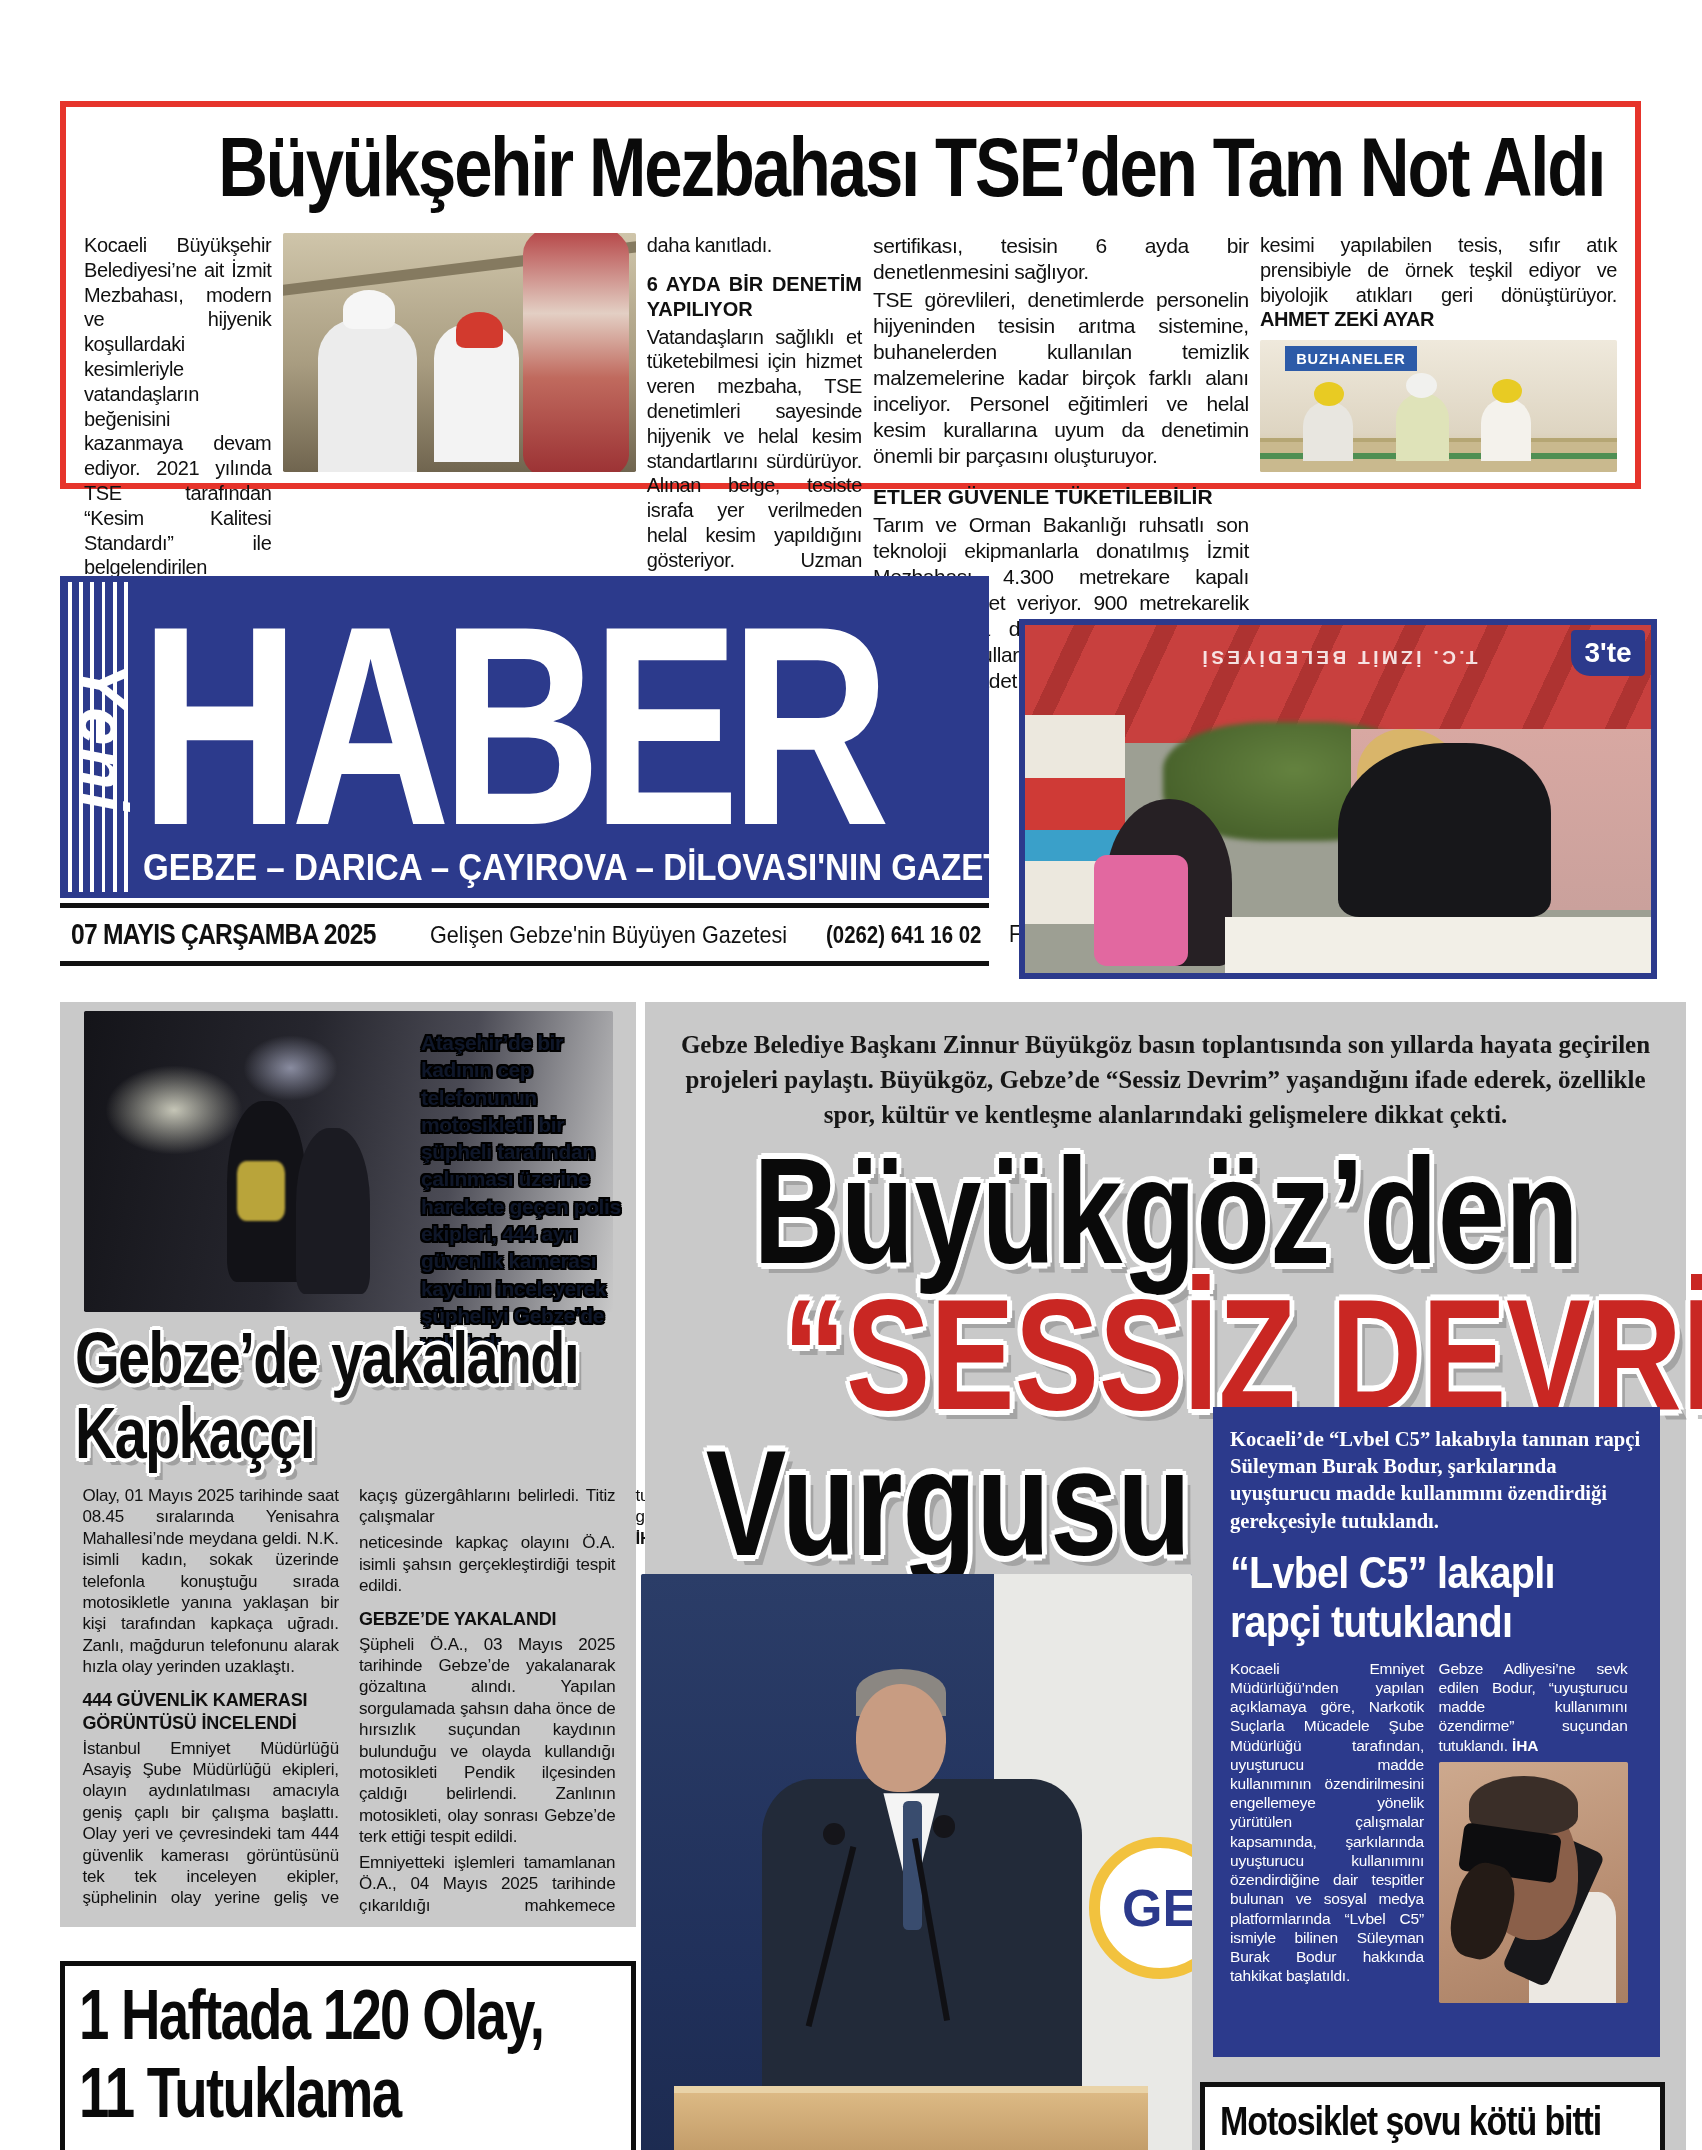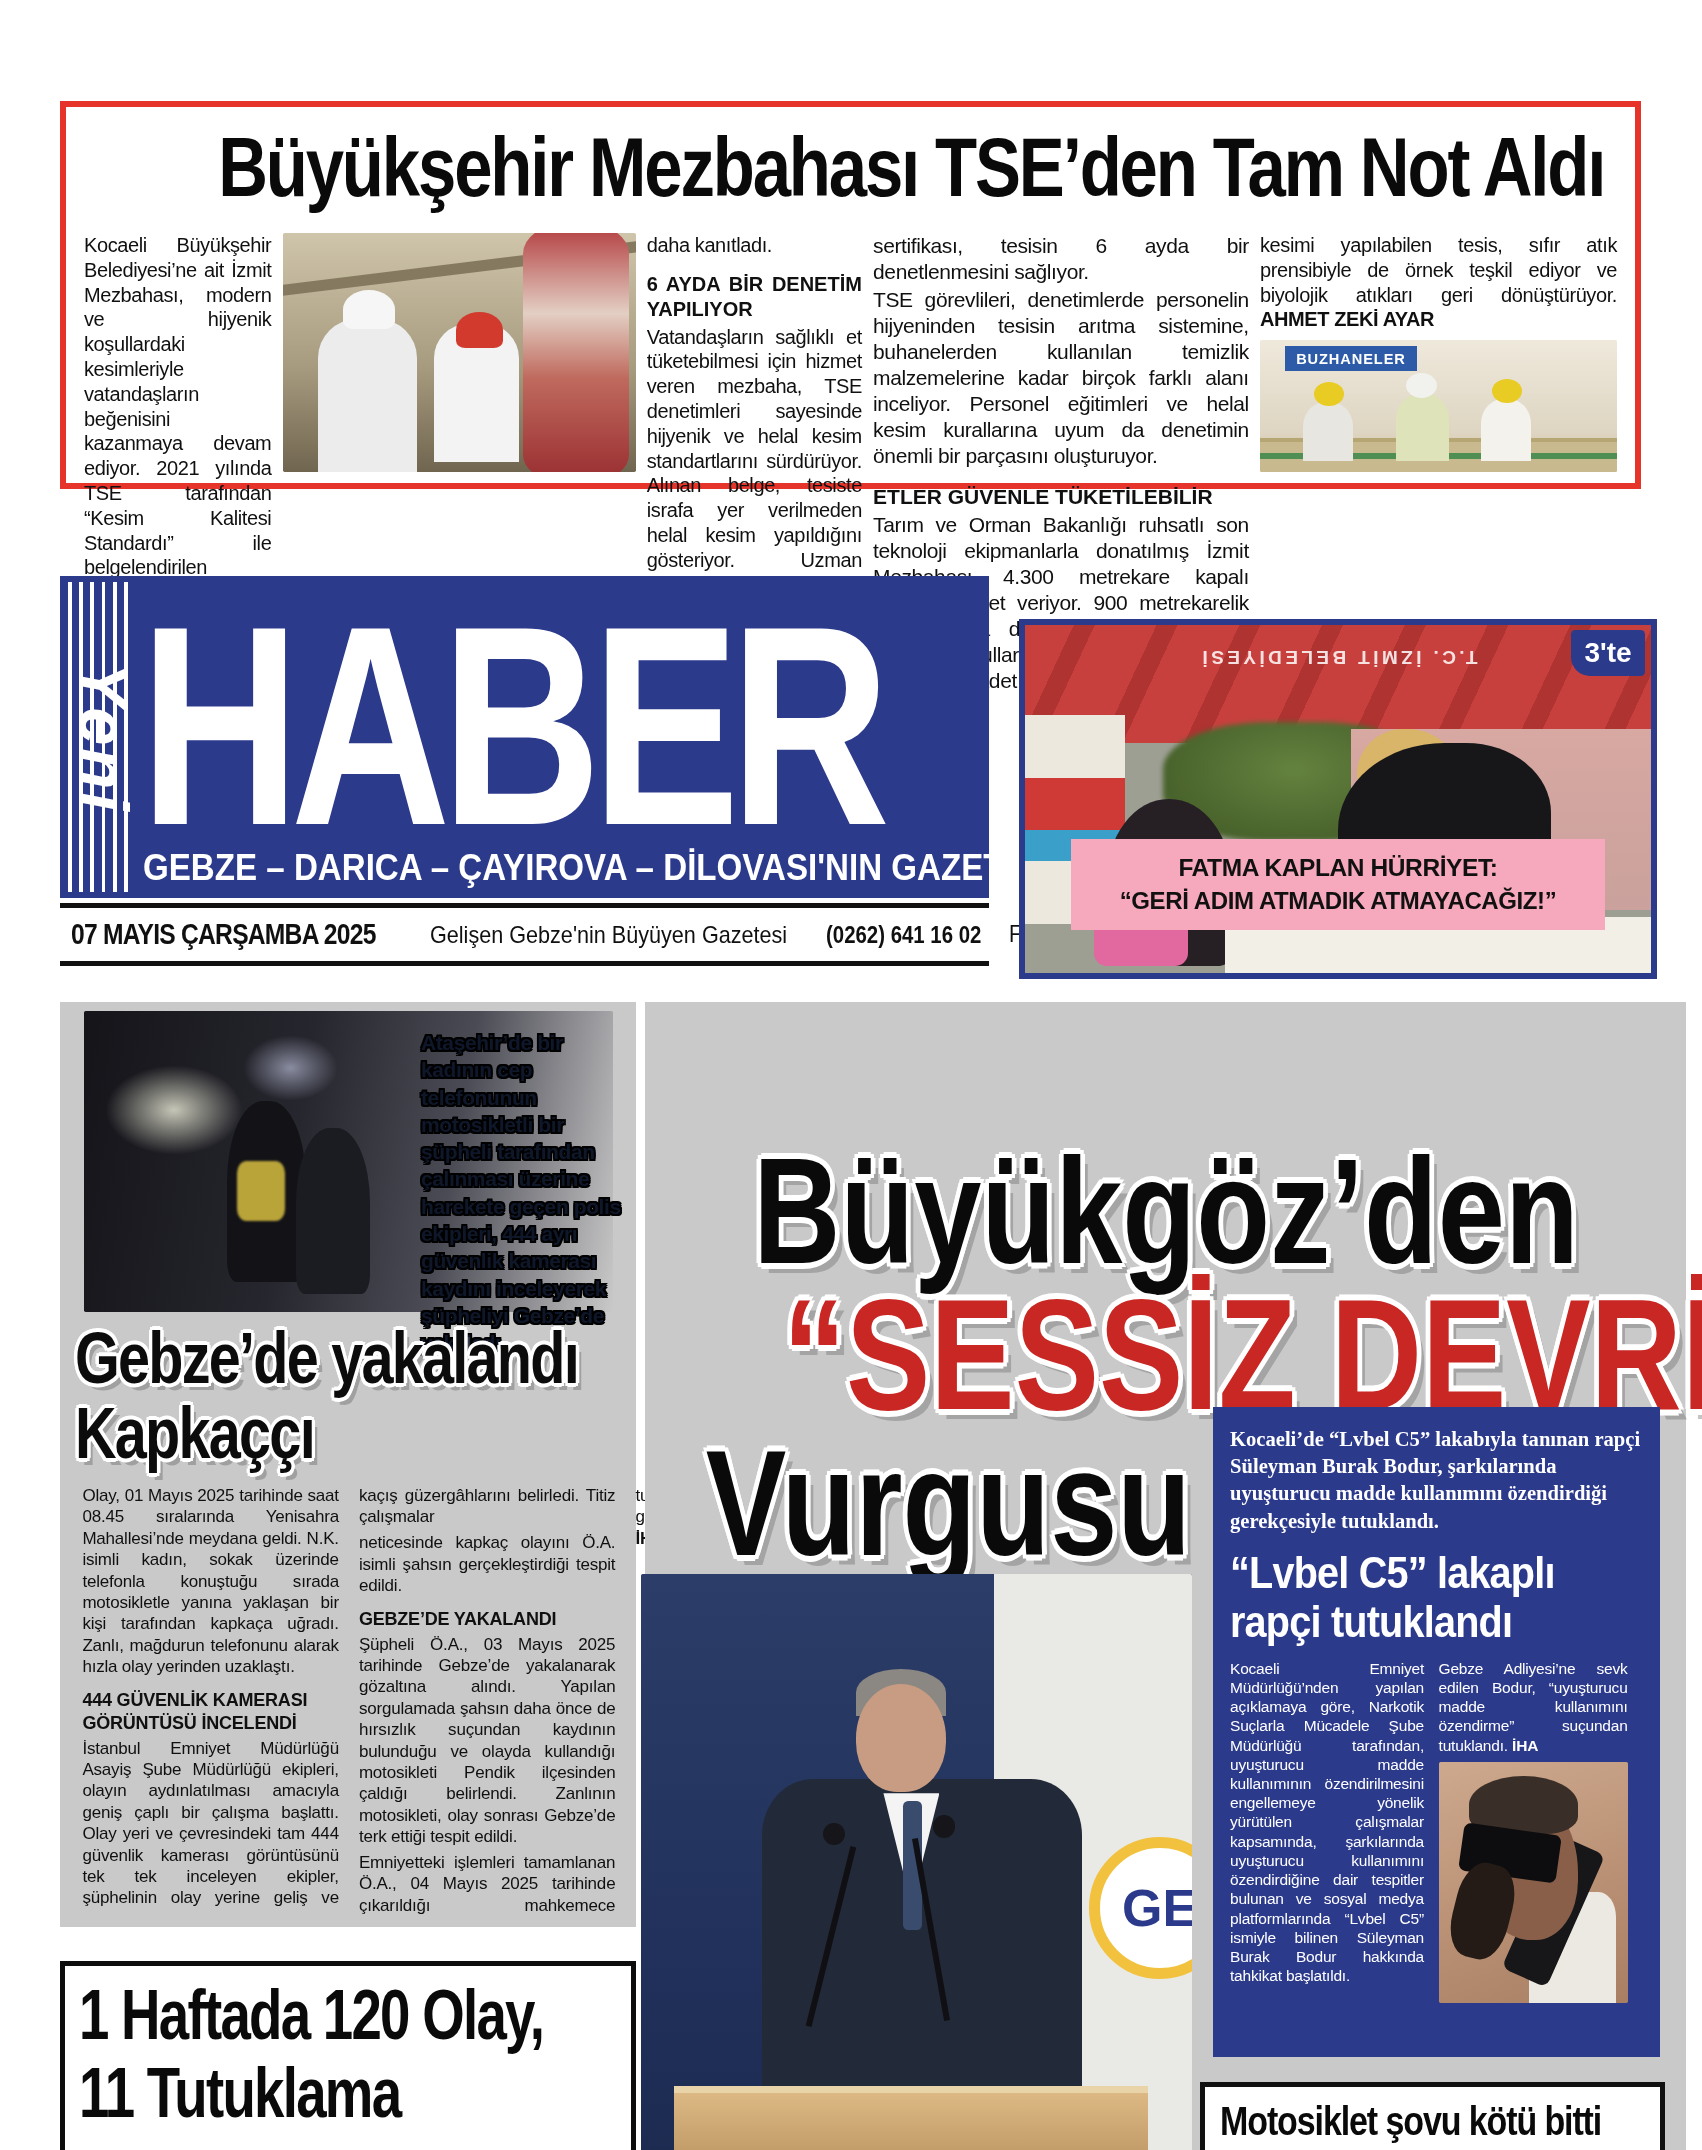--- a/index.html
+++ b/index.html
@@ -186,24 +186,20 @@
     <div class="canopy"></div>
     <div class="tenttxt">T.C. İZMİT BELEDİYESİ</div>
     <div class="green"></div>
     <div class="wall"></div>
     <div class="roll"></div>
     <div class="whair"></div>
     <div class="woman"></div>
     <div class="girl"></div>
     <div class="pack"></div>
     <div class="table"></div>
-    <div class="banner">
-      <div class="b1">FATMA KAPLAN HÜRRİYET:</div>
-      <div class="b2">“GERİ ADIM ATMADIK ATMAYACAĞIZ!”</div>
-    </div>
     <div id="ref3">3'te</div>
   </div>
 
   <div id="kapk" class="abs">
     <div id="kapkphoto">
       <div class="glow1"></div>
       <div class="glow2"></div>
       <div class="m1"></div>
       <div class="m2"></div>
       <div class="vest"></div>
@@ -227,20 +223,21 @@
   <div id="haft" class="abs">
     <div id="hafthead">
       <div class="l"><span class="condL" style="transform:scaleX(.78)">1 Haftada 120 Olay,</span></div>
       <div class="l"><span class="condL" style="transform:scaleX(.78)">11 Tutuklama</span></div>
     </div>
 
   </div>
 
   <div id="gray1" class="abs"></div>
 
+  <div id="mintro" class="abs">Gebze Belediye Başkanı Zinnur Büyükgöz basın toplantısında son yıllarda hayata geçirilen projeleri paylaştı. Büyükgöz, Gebze’de “Sessiz Devrim” yaşandığını ifade ederek, özellikle spor, kültür ve kentleşme alanlarındaki gelişmelere dikkat çekti.</div>
   <div id="mh1" class="abs"><span class="cond ow2" style="transform:scaleX(.8)">Büyükgöz’den</span></div>
   <div id="mh2" class="abs"><span class="cond ow2" style="transform:scaleX(.8)">“SESSİZ DEVRİM”</span></div>
   <div id="mh3" class="abs"><span class="cond ow2" style="transform:scaleX(.8)">Vurgusu</span></div>
 
   <div id="mphoto" class="abs">
     <div class="panel"></div>
     <div class="gelogo">
         <span>GE</span>
       </div>
     <div class="body"></div>

